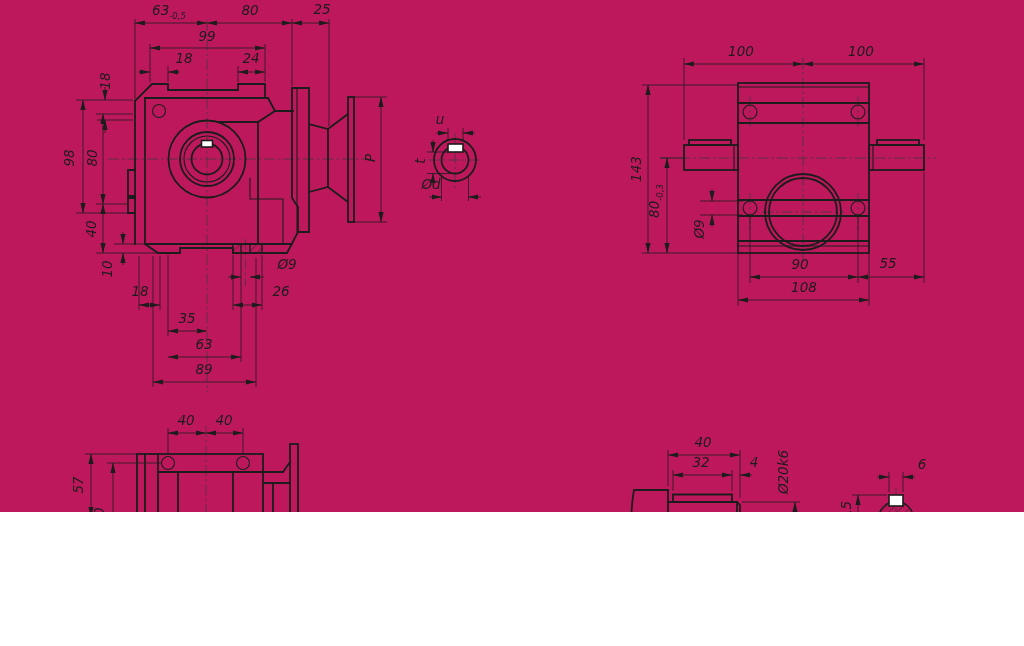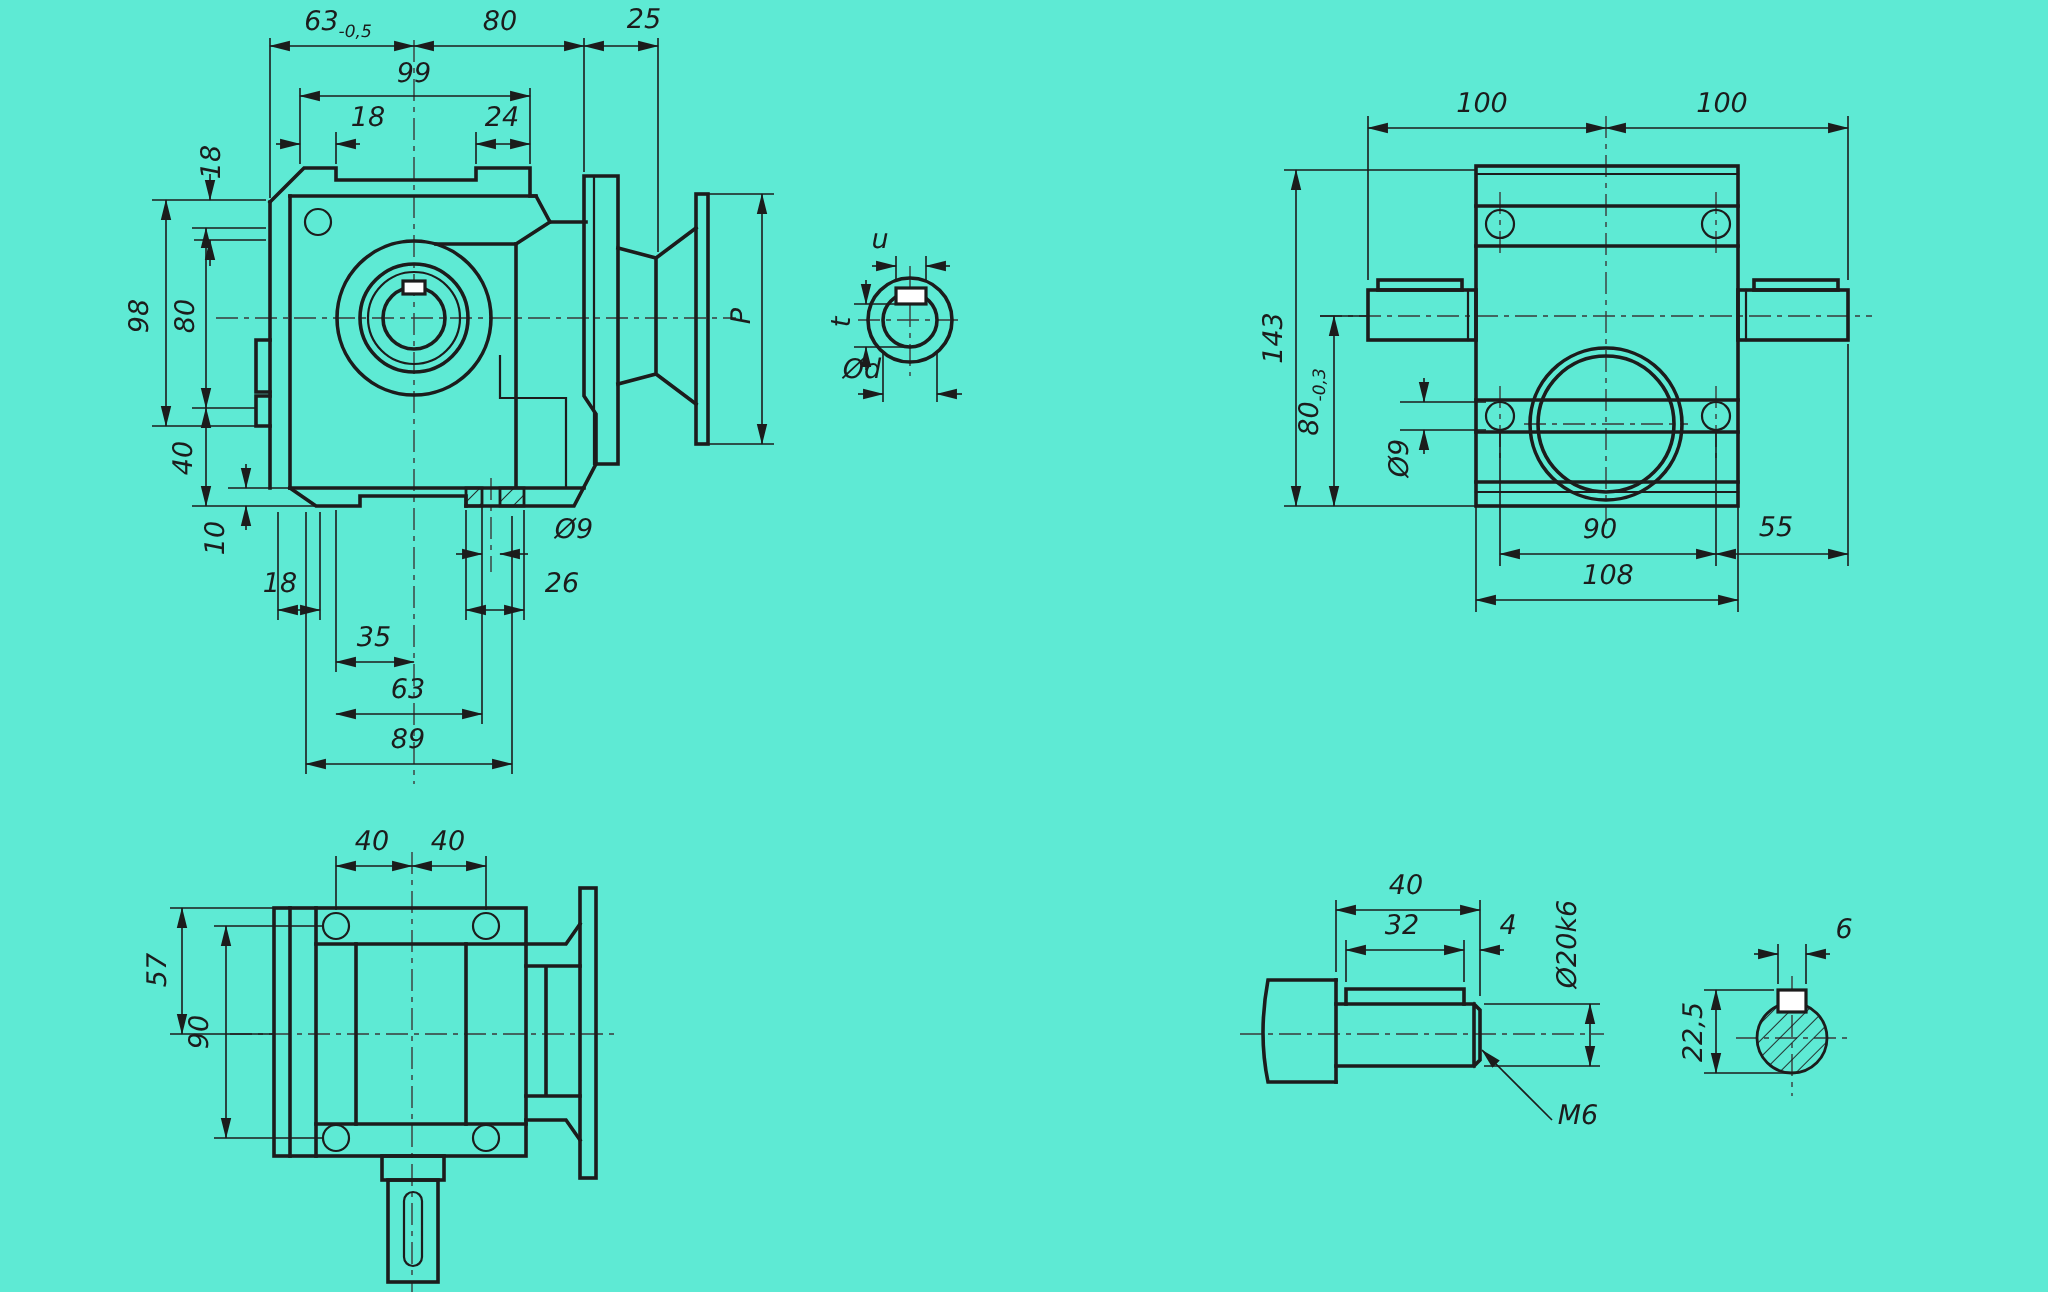--- a/index.html
+++ b/index.html
@@ -1,16 +1,16 @@
 <!DOCTYPE html>
 <html><head>
 <meta charset="utf-8">
 <style>
   html,body{margin:0;padding:0;background:#fff;}
-  .stage{position:relative;width:1024px;height:646px;background:#5eead4;overflow:hidden;
+  .stage{position:relative;width:1024px;height:512px;background:#be185d;overflow:hidden;
          font-family:"DejaVu Sans",sans-serif;}
   svg{position:absolute;left:0;top:0;}
   .o  {fill:none;stroke:#1c1c1c;stroke-width:1.8;stroke-linejoin:miter;stroke-linecap:square;}
   .m  {fill:none;stroke:#1c1c1c;stroke-width:1.1;stroke-linecap:square;}
   .d  {fill:none;stroke:#1c1c1c;stroke-width:0.8;}
   .c  {fill:none;stroke:#3a3a3a;stroke-width:0.7;stroke-dasharray:11 3 2.5 3;}
   .wh {fill:#ffffff;stroke:#1c1c1c;stroke-width:1.6;}
   .ht {fill:url(#hatch);stroke:#1c1c1c;stroke-width:1.4;}
   text.dim{font-style:italic;font-size:13.5px;fill:#1c1c1c;}
   text.dim tspan.sub{font-size:8.5px;}

